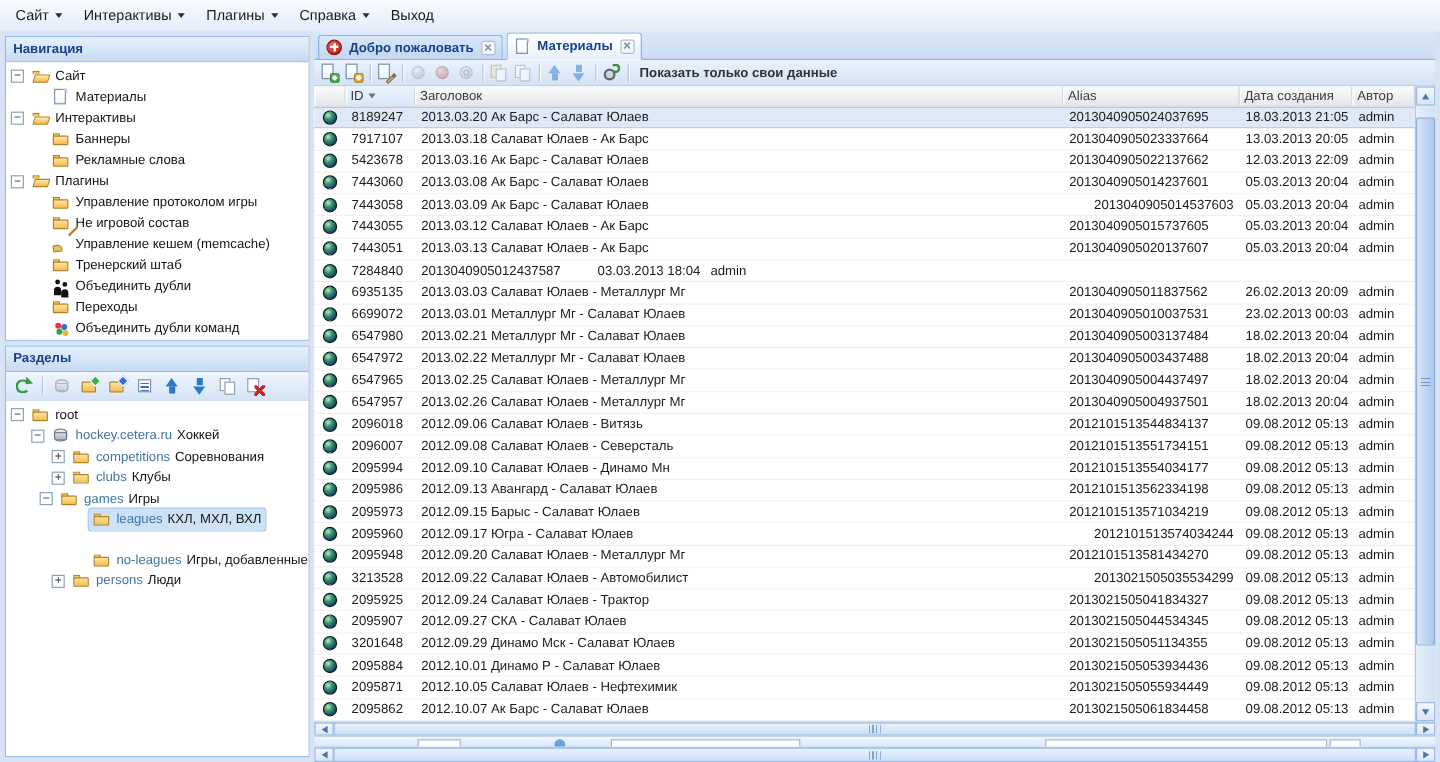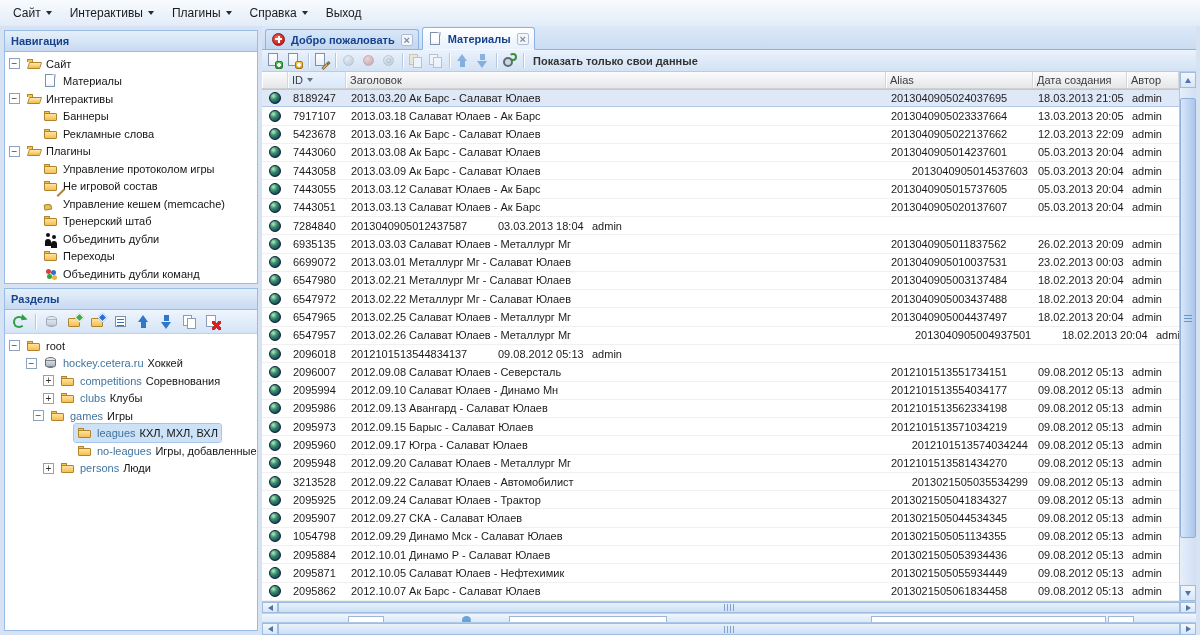--- a/index.html
+++ b/index.html
@@ -394,21 +394,21 @@
           </span>
         </div>
         <div class="tree-row selected" style="padding-left: 55px;">
           <span class="expander"></span>
           <span class="tree-node">
             <span class="ic ic-folder"></span>
             <span class="code">leagues</span>
             <span class="tlabel">КХЛ, МХЛ, ВХЛ</span>
           </span>
         </div>
-        <div class="tree-row" style="padding-left: 55px;">
+        <div class="tree-row" style="padding-left: 55px; margin-top: 16px;">
           <span class="expander"></span>
           <span class="tree-node">
             <span class="ic ic-folder"></span>
             <span class="code">no-leagues</span>
             <span class="tlabel">Игры, добавленные вручную</span>
           </span>
         </div>
         <div class="tree-row" style="padding-left: 38px;">
           <span class="expander">
             <span class="box plus"></span>
@@ -631,29 +631,30 @@
             <div class="gc c-alias" style="flex: 0 0 147px; width: 147px;">2013040905004437497</div>
             <div class="gc c-created" style="flex: 0 0 94px; width: 94px;">18.02.2013 20:04</div>
             <div class="gc c-author" style="flex: 0 0 52px; width: 52px;">admin</div>
           </div>
           <div class="grid-row">
             <div class="gc c-icon" style="flex: 0 0 26px;">
               <span class="ic ic-globe"></span>
             </div>
             <div class="gc c-id" style="flex: 0 0 58px; width: 58px;">6547957</div>
             <div class="gc c-title" style="flex: 0 0 540px; width: 540px;">2013.02.26 Салават Юлаев - Металлург Мг</div>
-            <div class="gc c-alias" style="flex: 0 0 147px; width: 147px; margin-left: 24px;">2013040905004937501</div>
+            <div class="gc c-alias" style="flex: 0 0 147px; width: 147px;">2013040905004937501</div>
             <div class="gc c-created" style="flex: 0 0 94px; width: 94px;">18.02.2013 20:04</div>
             <div class="gc c-author" style="flex: 0 0 52px; width: 52px;">admin</div>
           </div>
           <div class="grid-row">
             <div class="gc c-icon" style="flex: 0 0 26px;">
               <span class="ic ic-globe"></span>
             </div>
             <div class="gc c-id" style="flex: 0 0 58px; width: 58px;">2096018</div>
+            <div class="gc c-title" style="flex: 0 0 540px; width: 540px;">2012.09.06 Салават Юлаев - Витязь</div>
             <div class="gc c-alias" style="flex: 0 0 147px; width: 147px;">2012101513544834137</div>
             <div class="gc c-created" style="flex: 0 0 94px; width: 94px;">09.08.2012 05:13</div>
             <div class="gc c-author" style="flex: 0 0 52px; width: 52px;">admin</div>
           </div>
           <div class="grid-row">
             <div class="gc c-icon" style="flex: 0 0 26px;">
               <span class="ic ic-globe"></span>
             </div>
             <div class="gc c-id" style="flex: 0 0 58px; width: 58px;">2096007</div>
             <div class="gc c-title" style="flex: 0 0 540px; width: 540px;">2012.09.08 Салават Юлаев - Северсталь</div>
@@ -738,21 +739,21 @@
             <div class="gc c-id" style="flex: 0 0 58px; width: 58px;">2095907</div>
             <div class="gc c-title" style="flex: 0 0 540px; width: 540px;">2012.09.27 СКА - Салават Юлаев</div>
             <div class="gc c-alias" style="flex: 0 0 147px; width: 147px;">2013021505044534345</div>
             <div class="gc c-created" style="flex: 0 0 94px; width: 94px;">09.08.2012 05:13</div>
             <div class="gc c-author" style="flex: 0 0 52px; width: 52px;">admin</div>
           </div>
           <div class="grid-row">
             <div class="gc c-icon" style="flex: 0 0 26px;">
               <span class="ic ic-globe"></span>
             </div>
-            <div class="gc c-id" style="flex: 0 0 58px; width: 58px;">1054798</div>
+            <div class="gc c-id" style="flex: 0 0 58px; width: 58px;">3201648</div>
             <div class="gc c-title" style="flex: 0 0 540px; width: 540px;">2012.09.29 Динамо Мск - Салават Юлаев</div>
             <div class="gc c-alias" style="flex: 0 0 147px; width: 147px;">2013021505051134355</div>
             <div class="gc c-created" style="flex: 0 0 94px; width: 94px;">09.08.2012 05:13</div>
             <div class="gc c-author" style="flex: 0 0 52px; width: 52px;">admin</div>
           </div>
           <div class="grid-row">
             <div class="gc c-icon" style="flex: 0 0 26px;">
               <span class="ic ic-globe"></span>
             </div>
             <div class="gc c-id" style="flex: 0 0 58px; width: 58px;">2095884</div>

